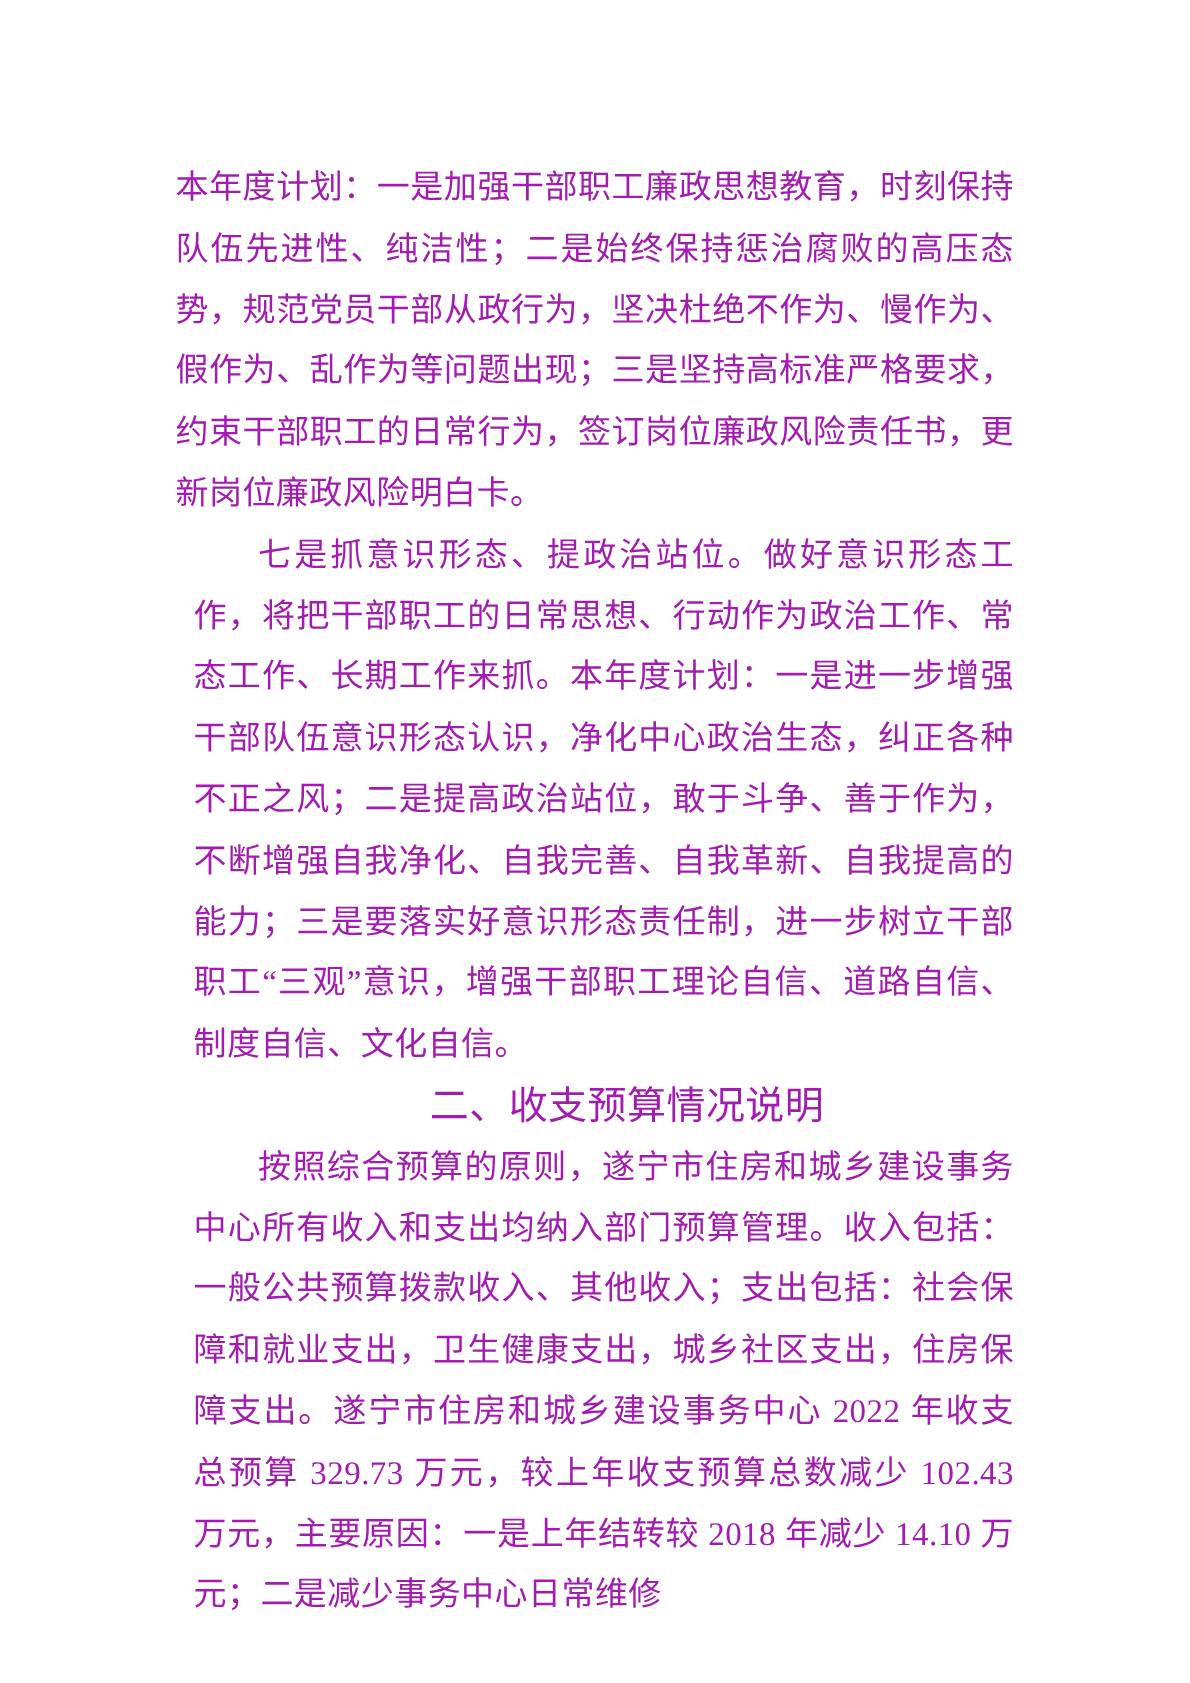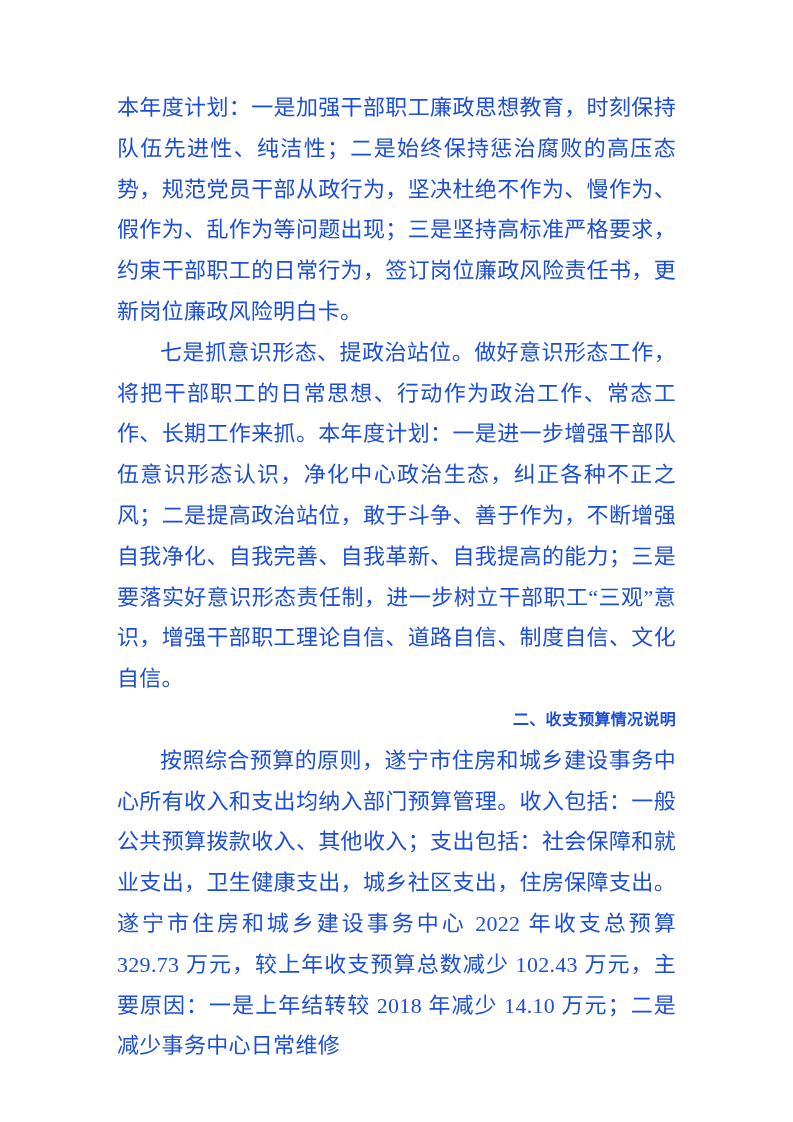--- a/index.html
+++ b/index.html
@@ -10,45 +10,46 @@
   .page {
     position: relative;
     width: 793px;
     height: 1122px;
     background: #ffffff;
     overflow: hidden;
   }
   .content {
     position: absolute;
     left: 117px;
-    top: 88px;
+    top: 105px;
     width: 559px;
     font-family: "Liberation Serif", "DejaVu Serif", serif;
     font-size: 22px;
     line-height: 40.8px;
-    color: #1d4ed8;
+    color: #a21caf;
     text-align: justify;
     letter-spacing: 0.3px;
   }
   .para {
     margin: 0;
     padding: 0;
   }
   .para.indent {
     text-indent: 43px;
+    margin-left: 12px;
   }
   .heading {
     margin: 0;
     padding: 0;
     font-family: "Liberation Sans", "DejaVu Sans", sans-serif;
-    font-weight: 700;
-    font-size: 16px;
+    font-weight: 400;
+    font-size: 26px;
     line-height: 40.8px;
     text-indent: 43px;
-    text-align: right;
+    text-align: center;
   }
 </style>
 </head>
 <body>
 
 <div class="page">
   <div class="content">
     <p class="para">本年度计划：一是加强干部职工廉政思想教育，时刻保持队伍先进性、纯洁性；二是始终保持惩治腐败的高压态势，规范党员干部从政行为，坚决杜绝不作为、慢作为、假作为、乱作为等问题出现；三是坚持高标准严格要求，约束干部职工的日常行为，签订岗位廉政风险责任书，更新岗位廉政风险明白卡。</p>
     <p class="para indent">七是抓意识形态、提政治站位。做好意识形态工作，将把干部职工的日常思想、行动作为政治工作、常态工作、长期工作来抓。本年度计划：一是进一步增强干部队伍意识形态认识，净化中心政治生态，纠正各种不正之风；二是提高政治站位，敢于斗争、善于作为，不断增强自我净化、自我完善、自我革新、自我提高的能力；三是要落实好意识形态责任制，进一步树立干部职工“三观”意识，增强干部职工理论自信、道路自信、制度自信、文化自信。</p>
     <h2 class="heading">二、收支预算情况说明</h2>

